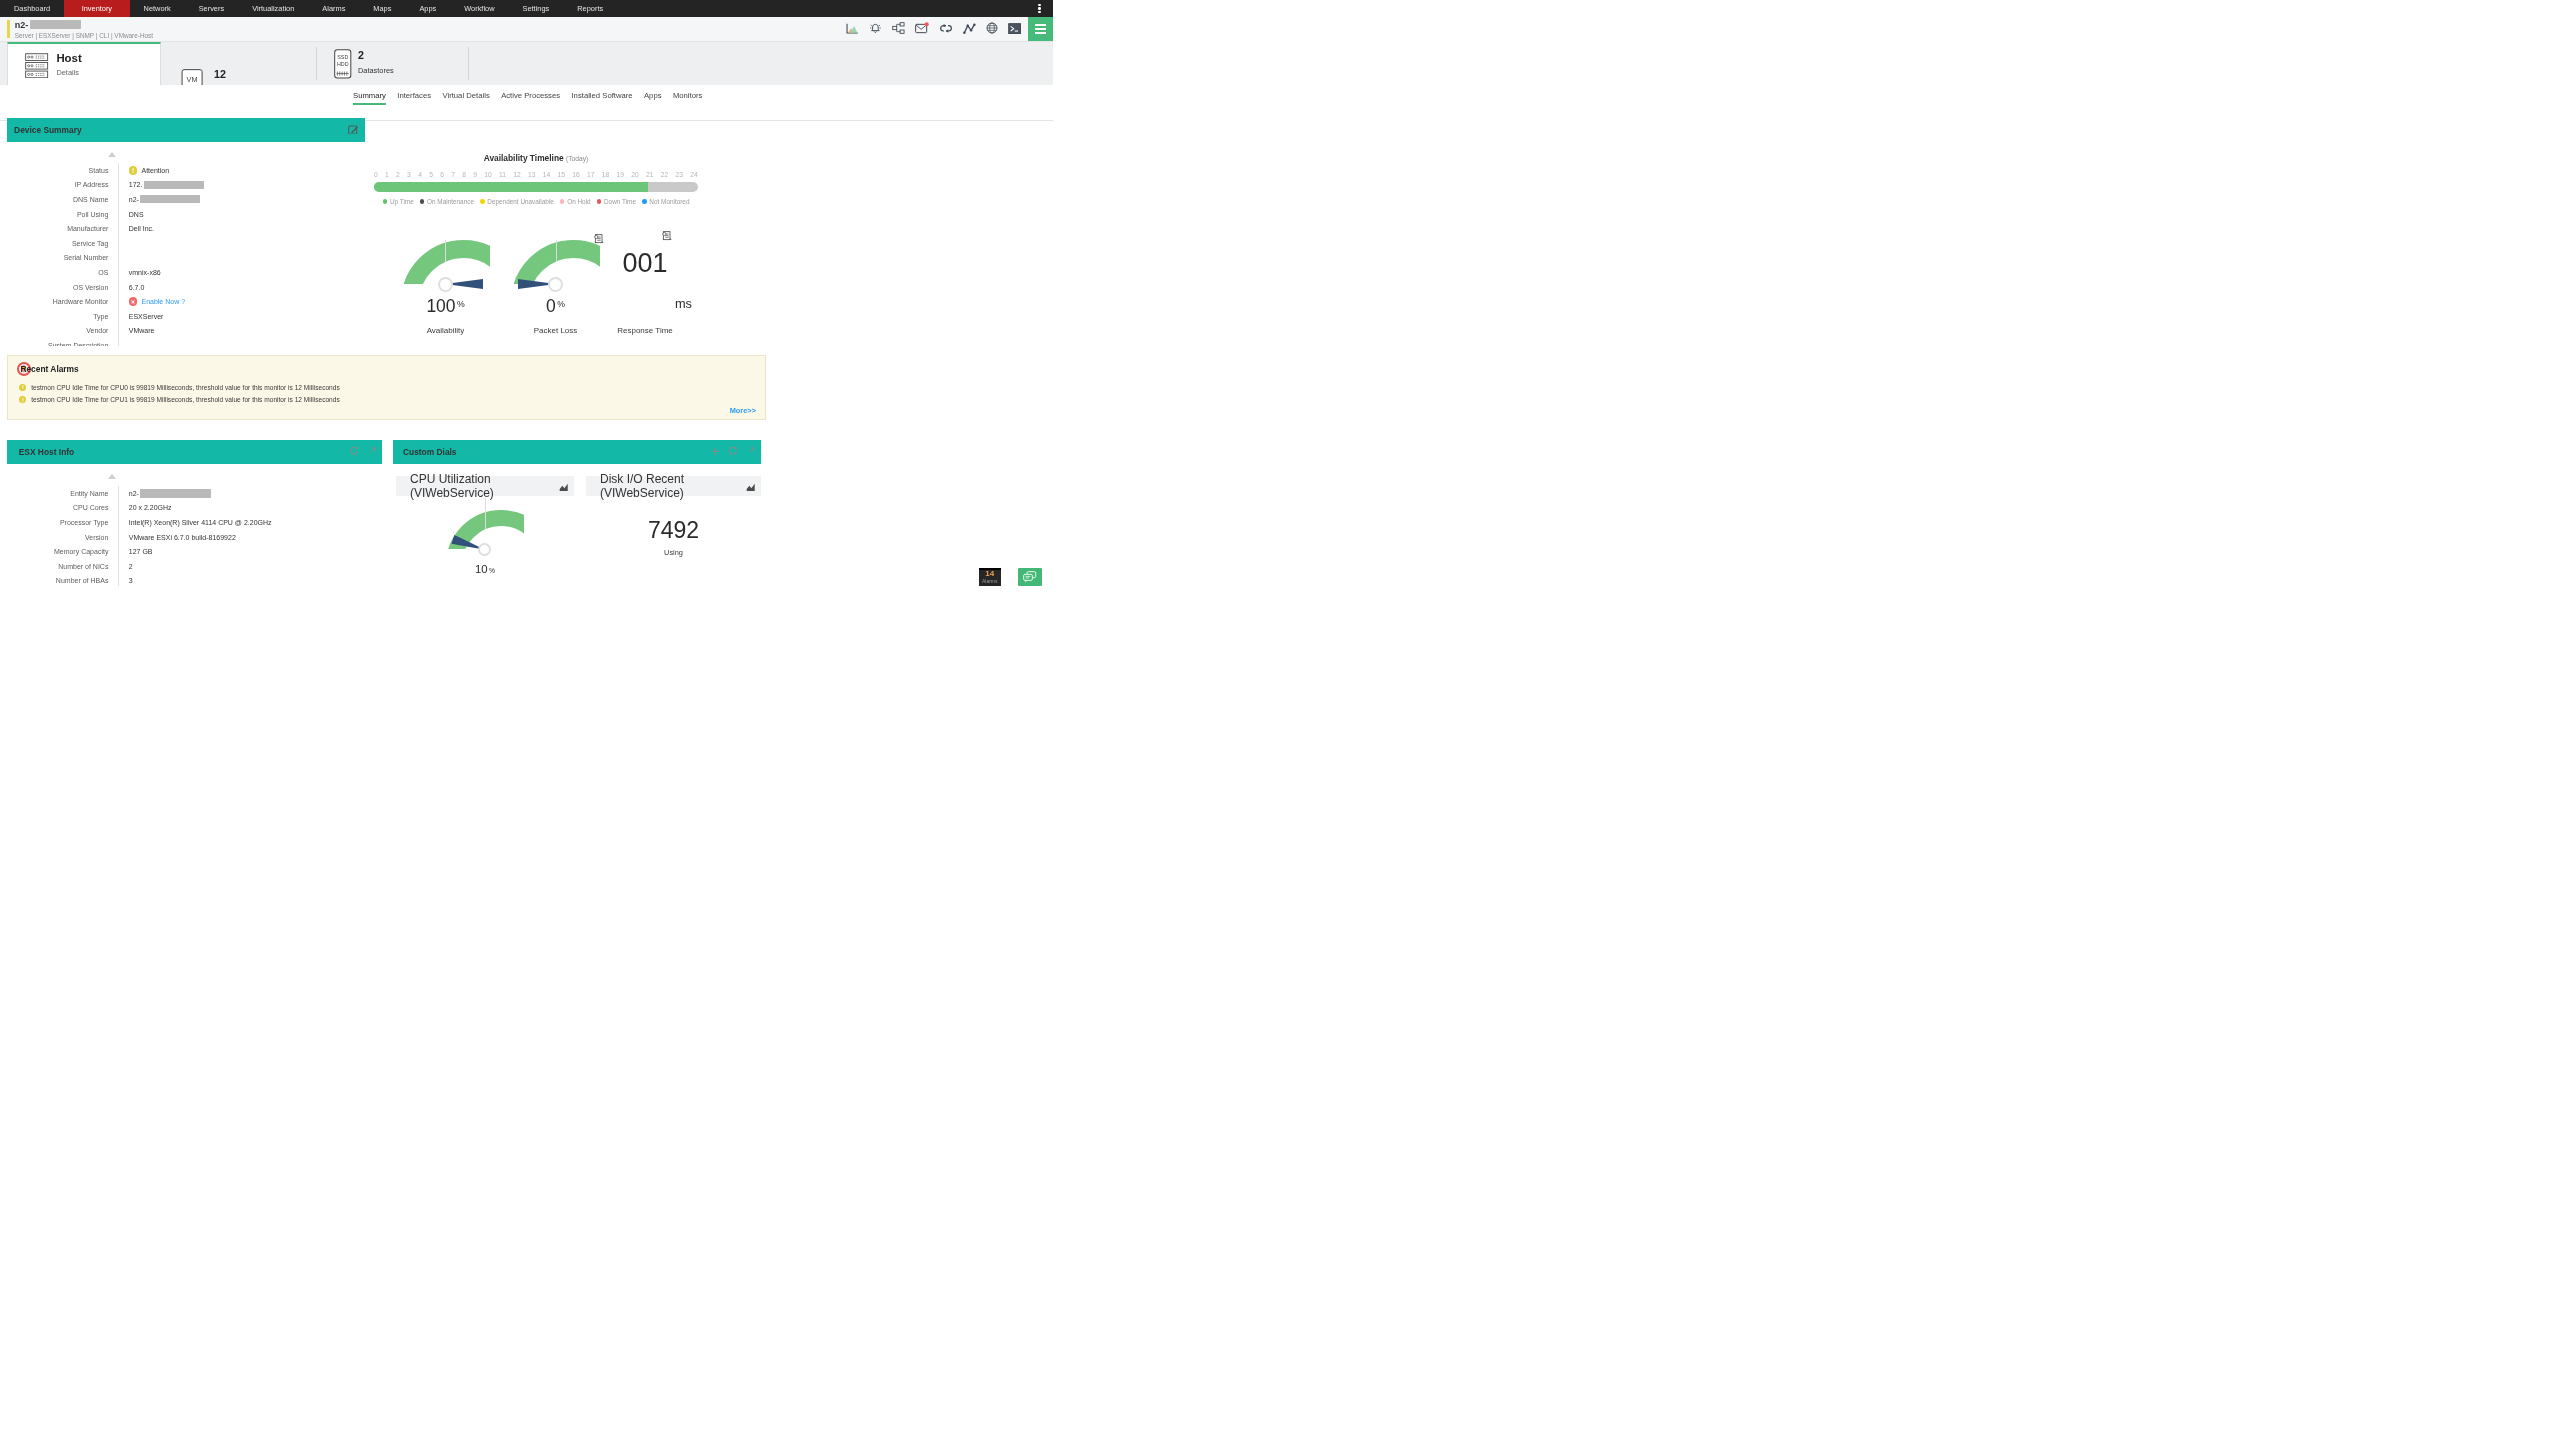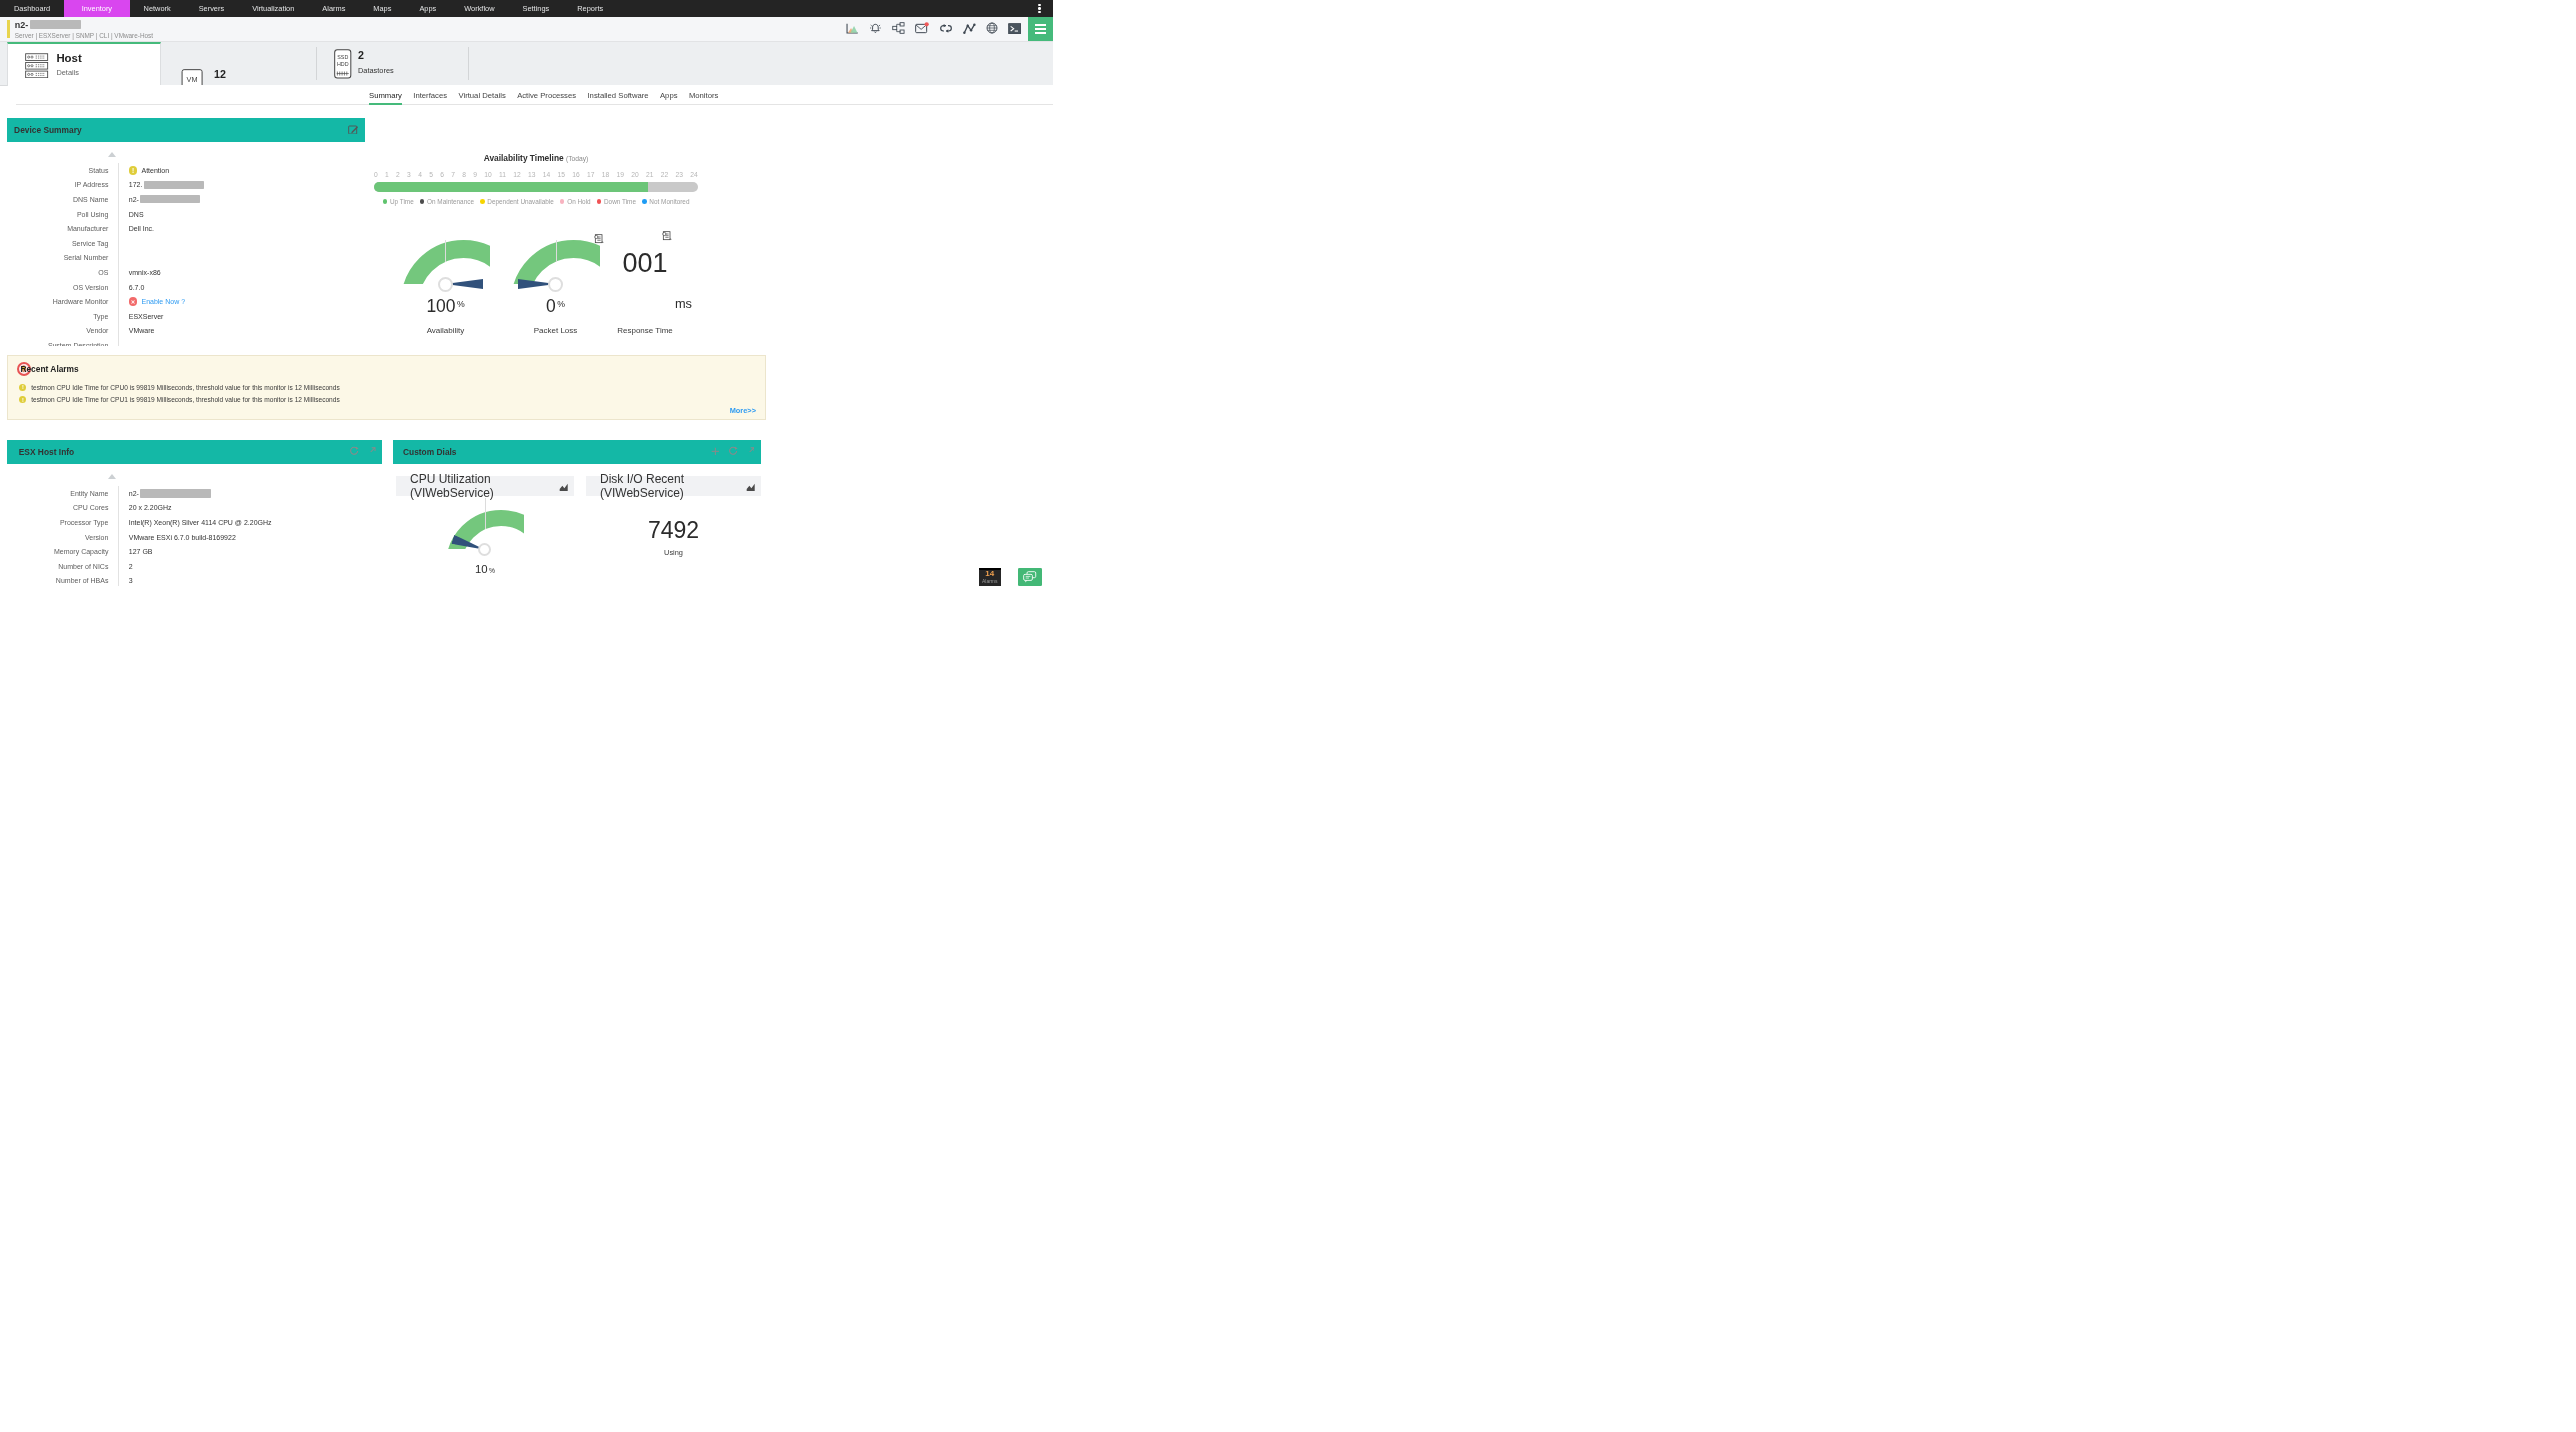--- a/index.html
+++ b/index.html
@@ -2,21 +2,21 @@
 <html style="font-size:10.7px"><head>
 <meta charset="utf-8">
 <style>
   * { margin:0; padding:0; box-sizing:border-box; }
   body { font-family:"Liberation Sans", sans-serif; background:#fff; }
   .screen { position:relative; width:1053px; height:586px; background:#fff; overflow:hidden; }
 
   
   .nav { position:absolute; left:0; top:0; width:100%; height:17px; background:#242424; display:flex; align-items:stretch; }
   .nav-item { color:#e3e4e5; font-size:7.4px; padding:0 14px; display:flex; align-items:center; cursor:pointer; }
-  .nav-item.active { background:#d946ef; color:#fff; padding:0 17.5px; }
+  .nav-item.active { background:#b91c1c; color:#fff; padding:0 17.5px; }
   .nav-kebab { position:absolute; right:8px; top:2.7px; width:10.7px; height:11.4px; display:flex; flex-direction:column; align-items:center; justify-content:center; gap:1.3px; cursor:pointer; }
   .nav-kebab i { width:2.4px; height:2.4px; border-radius:50%; background:#fff; }
 
   
   .titlebar { position:absolute; left:0; top:17px; width:100%; height:25px; background:#f5f6f8; border-bottom:0.7px solid #e2e3e5; }
   .dev-accent { position:absolute; left:7.4px; top:3.4px; width:2.7px; height:17.5px; background:#e8d44d; }
   .dev-name { position:absolute; left:14.8px; top:2.7px; font-size:9px; font-weight:bold; color:#333; display:flex; align-items:center; gap:1.3px; }
   .dev-meta { position:absolute; left:14.8px; top:14.8px; font-size:6.4px; color:#8c8c8c; }
   .redact { display:inline-block; background:#b9b9b9; border-radius:0.7px; }
   .tb-icons { position:absolute; right:32px; top:5.4px; display:flex; gap:10px; align-items:center; }
@@ -28,21 +28,21 @@
   .entity-strip { position:absolute; left:0; top:42px; width:100%; height:44px; background:#edeff1; border-bottom:0.7px solid #d8dadc; }
   .host-card { position:absolute; left:7.4px; top:0; width:154px; height:44px; background:#fff; border-top:2px solid #45ba7b; border-left:0.7px solid #dcdee0; border-right:0.7px solid #dcdee0; cursor:pointer; }
   .host-card .t1 { position:absolute; left:48px; top:8px; font-size:11.4px; font-weight:600; color:#222; }
   .host-card .t2 { position:absolute; left:48px; top:24px; font-size:7.4px; color:#666; }
   .ent-sec { position:absolute; top:0; height:44px; cursor:pointer; }
   .ent-count { position:absolute; font-size:10.7px; font-weight:bold; color:#222; }
   .ent-label { position:absolute; font-size:7.4px; color:#333; }
   .ent-div { position:absolute; top:5.4px; height:33px; width:0.7px; background:#d3d5d7; }
 
   
-  .subtab-bar { position:absolute; left:16px; top:85px; width:100%; height:20px; background:#fff; border-bottom:0.7px solid #e4e4e4; }
+  .subtab-bar { position:absolute; left:0; top:85px; width:100%; height:36px; background:#fff; border-bottom:0.7px solid #e4e4e4; }
   .subtabs { position:absolute; left:353px; top:0; height:20px; display:flex; gap:11.4px; }
   .subtab { position:relative; display:flex; align-items:center; font-size:7.7px; color:#444; cursor:pointer; }
   .subtab.active { color:#1f1f1f; }
   .subtab.active::after { content:""; position:absolute; left:0; right:0; bottom:0; height:2px; background:#45ba7b; }
 
   
   .panel-head { position:absolute; background:#14b8a6; display:flex; align-items:center; }
   .panel-title { font-size:8.4px; font-weight:600; color:#333; }
   .ph-icons { position:absolute; right:6.7px; top:0; bottom:0; display:flex; align-items:center; gap:8px; }
   .ph-icons span { cursor:pointer; display:block; }

